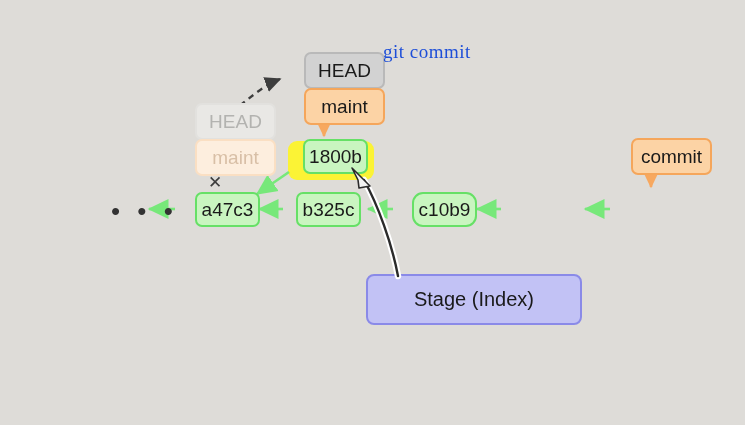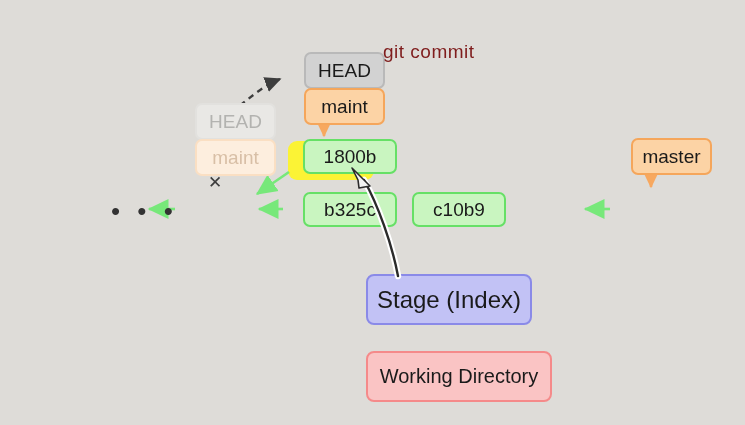--- a/index.html
+++ b/index.html
@@ -21,21 +21,21 @@
     color:#1a1a1a;
     white-space:nowrap;
     z-index:5;
     margin-left:20px;
   }
 
   
   .commit{
     background:#c9f5c0;
     border:2.5px solid #66e066;
-    width:94px;height:35px;
+    width:65px;height:35px;
     font-size:19px;
   }
 
   
   .ref{
     background:#fcd3a5;
     border:2.5px solid #f5a65b;
     width:81px;height:37px;
   }
 
@@ -64,37 +64,37 @@
   .highlight{
     position:absolute;
     background:#fbf335;
     border-radius:9px;
     z-index:3;
   }
 
   .stagebox{
     background:#c2c2f5;
     border:2.5px solid #8a8ae8;
-    width:166px;height:51px;
-    font-size:24px;
+    width:216px;height:51px;
+    font-size:20px;
     border-radius:8px;
   }
   .wdbox{
     background:#fac4c4;
     border:2.5px solid #f58a8a;
     width:186px;height:51px;
     font-size:20px;
     border-radius:8px;
   }
 
   .title{
     position:absolute;
-    font-family:Liberation Sans, sans-serif;
+    font-family:Liberation Serif, serif;
     font-size:19px;
-    color:#7f1d1d;
+    color:#1d4ed8;
     letter-spacing:0.5px;
     z-index:6;
   }
 
   .dots{
     position:absolute;
     font-size:26px;
     letter-spacing:5px;
     color:#333;
     line-height:1;
@@ -142,33 +142,33 @@
   <div class="highlight" style="left:288px;top:141px;width:86px;height:39px;"></div>
 
   <div class="node ghost-head" style="left:175px;top:103px;">HEAD</div>
   <div class="node ghost-ref" style="left:175px;top:139px;">maint</div>
 
   <div style="position:absolute;left:205px;top:173px;width:20px;height:20px;font-size:17px;color:#3d3d3d;text-align:center;line-height:20px;z-index:6;">✕</div>
 
   <div class="node headlbl" style="left:284px;top:52px;">HEAD</div>
   <div class="node ref" style="left:284px;top:88px;">maint</div>
 
-  <div class="node ref" style="left:611px;top:138px;">master</div>
+  <div class="node ref" style="left:611px;top:138px;">commit</div>
 
-  <div class="node commit" style="left:283px;top:192px;">b325c</div>
-  <div class="node commit" style="left:392px;top:192px;">c10b9</div>
+  <div class="node commit" style="left:175px;top:192px;">a47c3</div>
+  <div class="node commit" style="left:276px;top:192px;">b325c</div>
+  <div class="node commit" style="left:392px;top:192px;border-radius:11px;">c10b9</div>
 
   <div class="node commit" style="left:283px;top:139px;">1800b</div>
 
   <div class="dots" style="left:111px;top:198px;">• • •</div>
 
   <svg class="over" width="745" height="425">
     <path d="M398,276 C392,244 378,205 364,180" stroke="#ffffff" stroke-width="6.5" fill="none" stroke-linecap="round"></path>
     <path d="M398,276 C392,244 378,205 364,180" stroke="#2b2b2b" stroke-width="2.4" fill="none" stroke-linecap="round"></path>
     <path d="M352,168 L370,186 L359,188 L358,180 z" fill="#f2f2f2" stroke="#2b2b2b" stroke-width="1.6" stroke-linejoin="round"></path>
   </svg>
 
   <div class="node stagebox" style="left:346px;top:274px;">Stage (Index)</div>
-  <div class="node wdbox" style="left:346px;top:351px;">Working Directory</div>
 
   <div class="title" style="left:383px;top:41px;">git commit</div>
 
 </div>
 
 </body></html>

